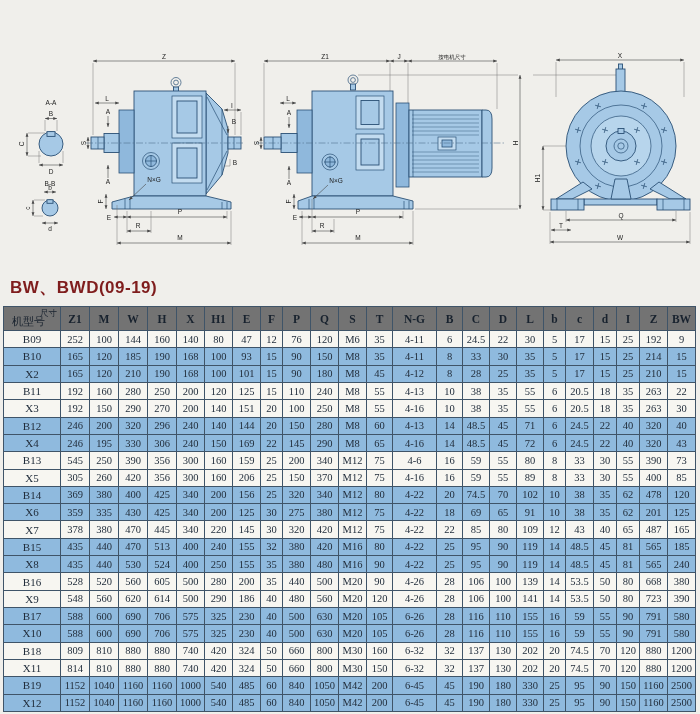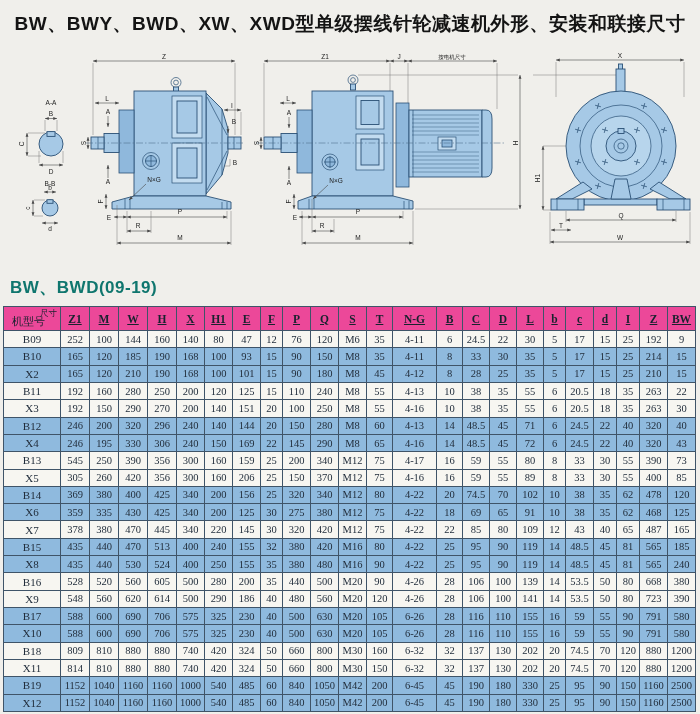--- a/index.html
+++ b/index.html
@@ -1,30 +1,30 @@
 <!DOCTYPE html>
 <html><head>
 <meta charset="utf-8">
 <style>
   html,body{margin:0;padding:0;}
   .page{position:relative;width:700px;height:714px;background:#f0efeb;overflow:hidden;
         font-family:"Liberation Sans",sans-serif;}
   .title{position:absolute;top:11px;left:0;width:700px;text-align:center;
          font-size:19px;font-weight:bold;color:#141414;letter-spacing:.5px;white-space:nowrap;}
   .drawings{position:absolute;top:53px;left:0;}
-  .sec-label{position:absolute;top:276px;font-size:17px;font-weight:bold;color:#0f766e;letter-spacing:.5px;}
+  .sec-label{position:absolute;top:276px;font-size:17px;font-weight:bold;color:#7f1d1d;letter-spacing:.5px;}
   .sec-left{left:10px;}
   .sec-right{left:358px;}
   table.dim{position:absolute;top:306px;left:3px;width:692px;height:406px;
             border-collapse:collapse;table-layout:fixed;background:#f7f6f1;}
   table.dim th,table.dim td{border:1px solid #3f5468;text-align:center;vertical-align:middle;
             font-family:"Liberation Serif",serif;font-size:10.5px;color:#222e3c;
             padding:0;overflow:hidden;white-space:nowrap;}
   table.dim thead tr{height:24px;}
-  table.dim thead th{background:#ec4899;font-size:11.5px;font-weight:bold;color:#18222e;text-decoration:underline;}
+  table.dim thead th{background:#737373;font-size:11.5px;font-weight:bold;color:#18222e;}
   table.dim tbody td{background:#f7f6f1;}
   table.dim tbody tr.shaded td{background:#8fbade;}
   table.dim td.model{font-size:11px;}
   th.corner{position:relative;background:#8fbade;
      background-image:linear-gradient(to top right,transparent calc(50% - .6px),#3f5468 calc(50% - .6px),#3f5468 calc(50% + .6px),transparent calc(50% + .6px));}
   th.corner .tr{position:absolute;top:1px;right:3px;font-size:8.5px;font-weight:normal;}
   th.corner .bl{position:absolute;bottom:1px;left:8px;font-size:11px;font-weight:normal;}
   
   .bd{fill:#a6c9e6;stroke:#2a5075;stroke-width:.9;}
   .bd2{fill:#8fb8dc;stroke:#2a5075;stroke-width:.8;}
@@ -37,21 +37,20 @@
   .ext{fill:none;stroke:#6b6b6b;stroke-width:.45;}
   .pm{fill:none;stroke:#2a5075;stroke-width:.7;}
   .lb{font:6.5px "Liberation Sans",sans-serif;fill:#1b1b1b;text-anchor:middle;}
   .lbs{font:5.5px "Liberation Sans",sans-serif;fill:#1b1b1b;text-anchor:middle;}
 </style>
 </head>
 <body>
 
 <div class="page">
 
-  <div class="title">BW、BWY、BWD、XW、XWD型单级摆线针轮减速机外形、安装和联接尺寸</div>
 
   <svg class="drawings" width="700" height="215" viewBox="0 0 700 215">
     <defs>
       <pattern id="hatch" width="4" height="4" patternUnits="userSpaceOnUse" patternTransform="rotate(-45)">
         <rect width="4" height="4" fill="#a6c9e6"></rect>
         <line x1="1" y1="0" x2="1" y2="4" stroke="#33618c" stroke-width="1.1"></line>
       </pattern>
       <marker id="arr" viewBox="0 0 10 10" refX="9" refY="5" markerWidth="7" markerHeight="7" orient="auto-start-reverse">
         <path d="M0,1.6 L9,5 L0,8.4 z" fill="#474747"></path>
       </marker>
@@ -573,21 +572,21 @@
           <td>390</td>
           <td>356</td>
           <td>300</td>
           <td>160</td>
           <td>159</td>
           <td>25</td>
           <td>200</td>
           <td>340</td>
           <td>M12</td>
           <td>75</td>
-          <td>4-17</td>
+          <td>4-6</td>
           <td>16</td>
           <td>59</td>
           <td>55</td>
           <td>80</td>
           <td>8</td>
           <td>33</td>
           <td>30</td>
           <td>55</td>
           <td>390</td>
           <td>73</td>
@@ -660,21 +659,21 @@
           <td>75</td>
           <td>4-22</td>
           <td>18</td>
           <td>69</td>
           <td>65</td>
           <td>91</td>
           <td>10</td>
           <td>38</td>
           <td>35</td>
           <td>62</td>
-          <td>468</td>
+          <td>201</td>
           <td>125</td>
         </tr>
         <tr>
           <td class="model">X7</td>
           <td>378</td>
           <td>380</td>
           <td>470</td>
           <td>445</td>
           <td>340</td>
           <td>220</td>

